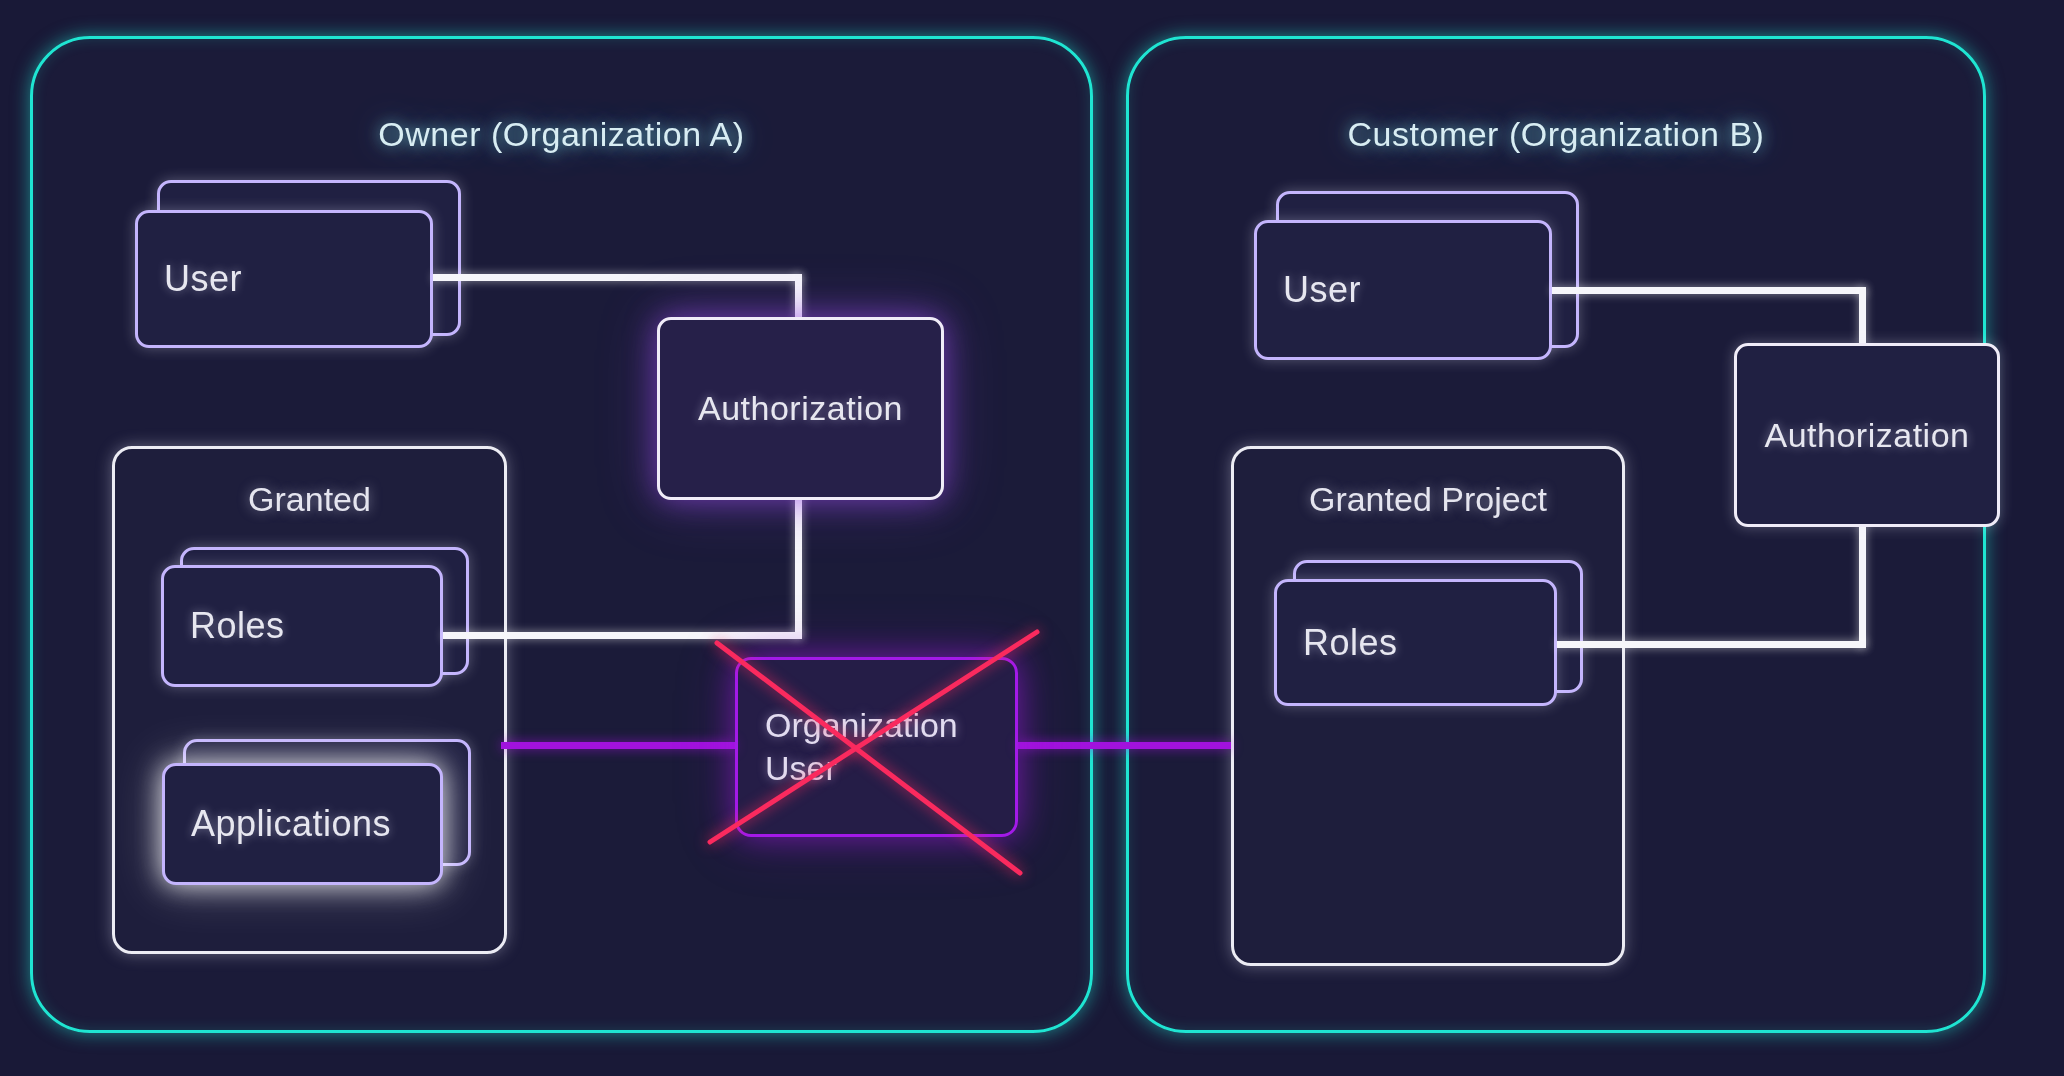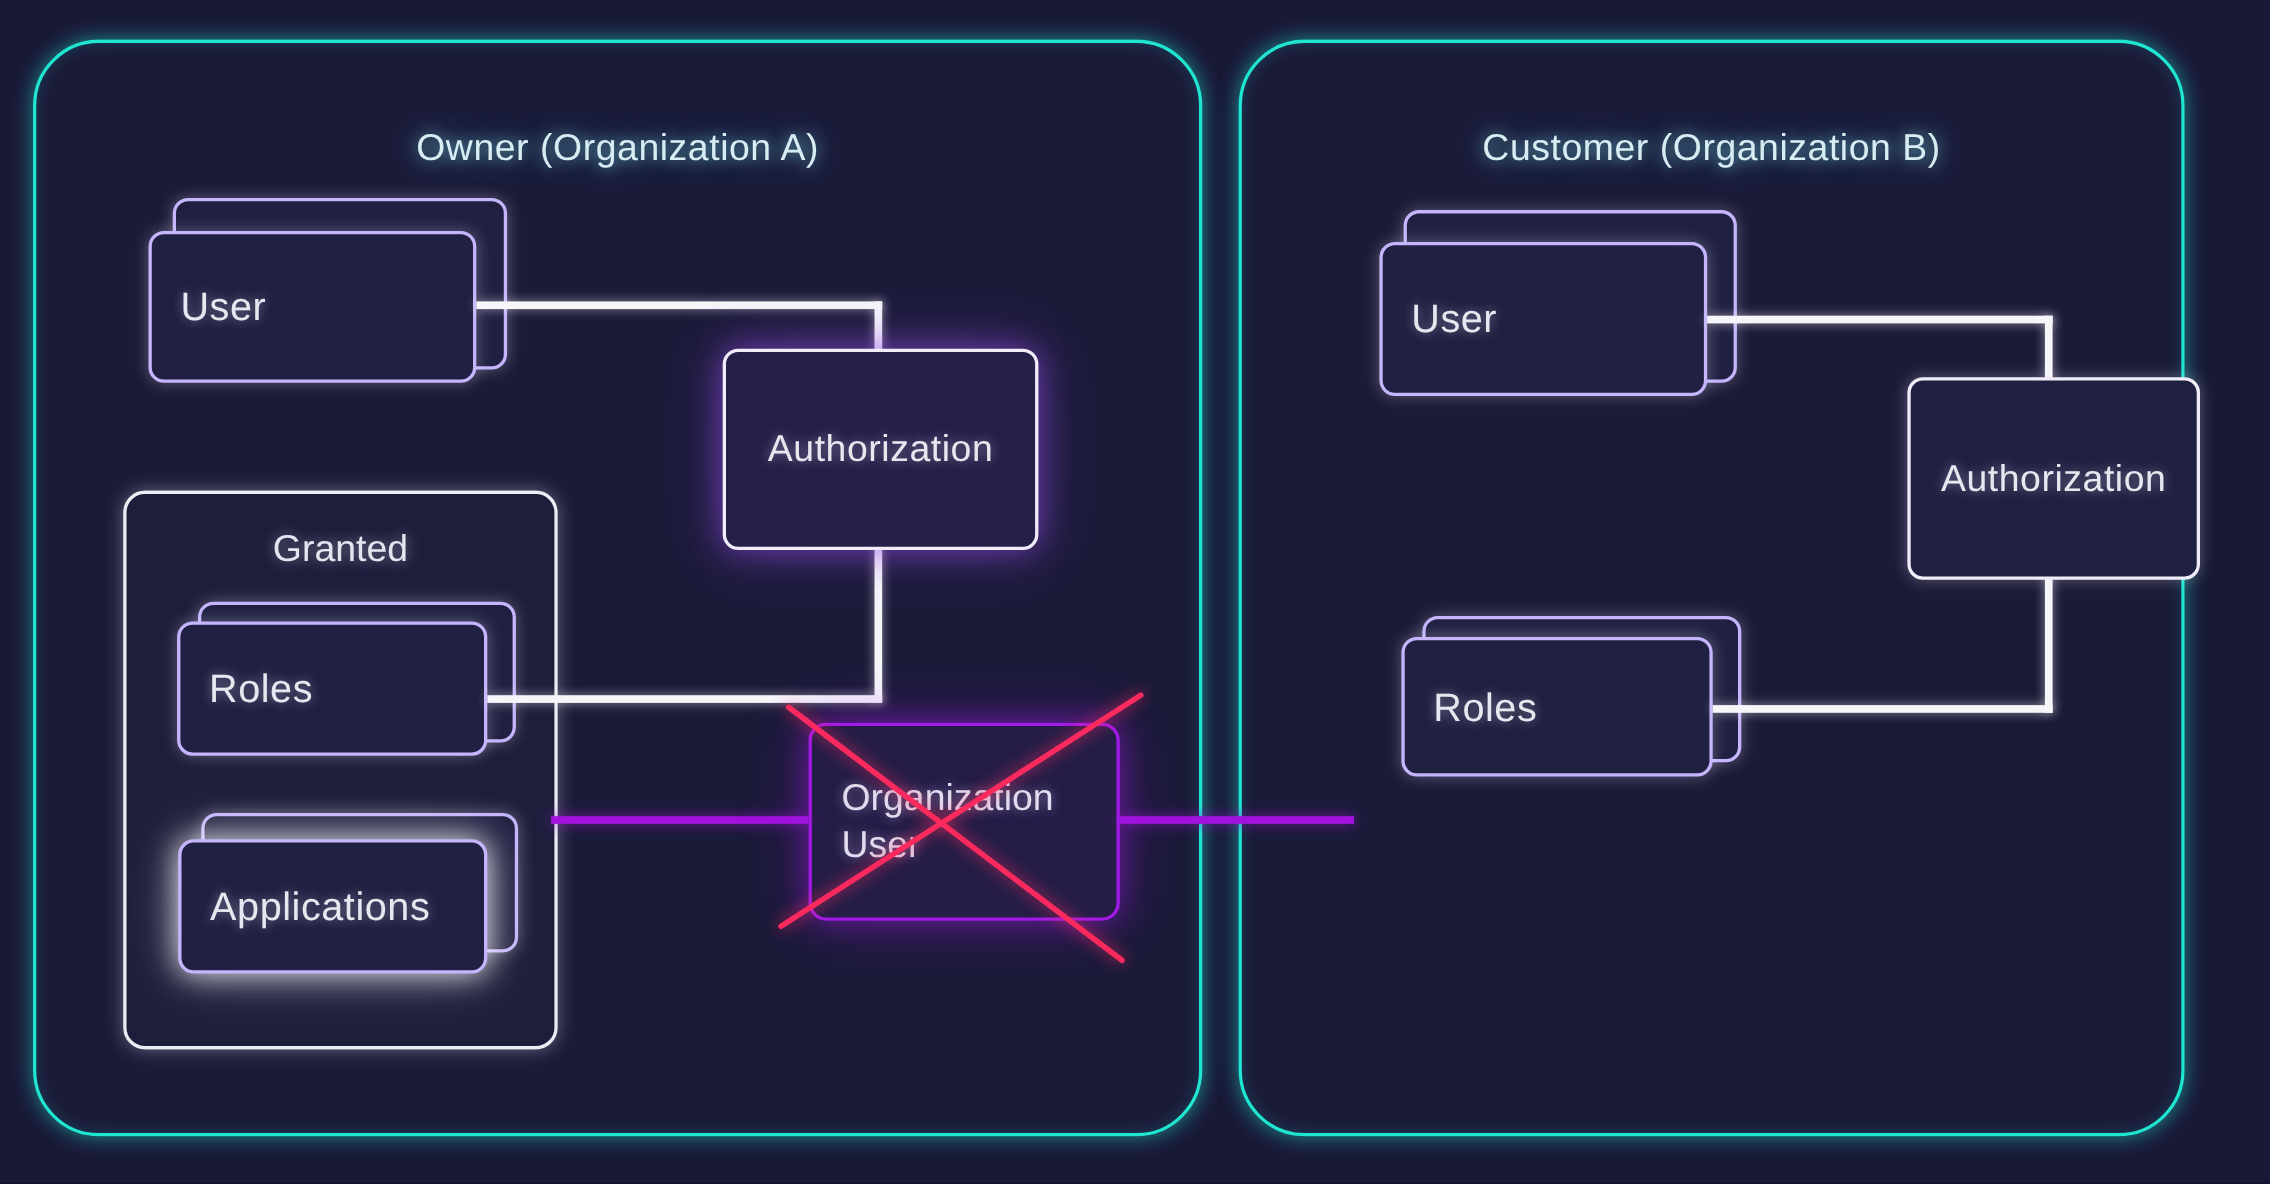--- a/index.html
+++ b/index.html
@@ -92,20 +92,23 @@
   </div>
 
   <div class="org org-b">
     <div class="org-title">Customer (Organization B)</div>
   </div>
 
   <div class="subbox" style="left:112px;top:446px;width:389px;height:502px;">
     <div class="subbox-title">Granted</div>
   </div>
 
+  <div class="subbox" style="left:1231px;top:446px;width:388px;height:514px;">
+    <div class="subbox-title">Granted Project</div>
+  </div>
 
   <div class="card" style="left:157px;top:180px;width:298px;height:150px;"></div>
   <div class="card front" style="left:135px;top:210px;width:298px;height:138px;">
     <span class="card-label">User</span>
   </div>
 
   <div class="card" style="left:180px;top:547px;width:283px;height:122px;"></div>
   <div class="card front" style="left:161px;top:565px;width:282px;height:122px;">
     <span class="card-label">Roles</span>
   </div>

